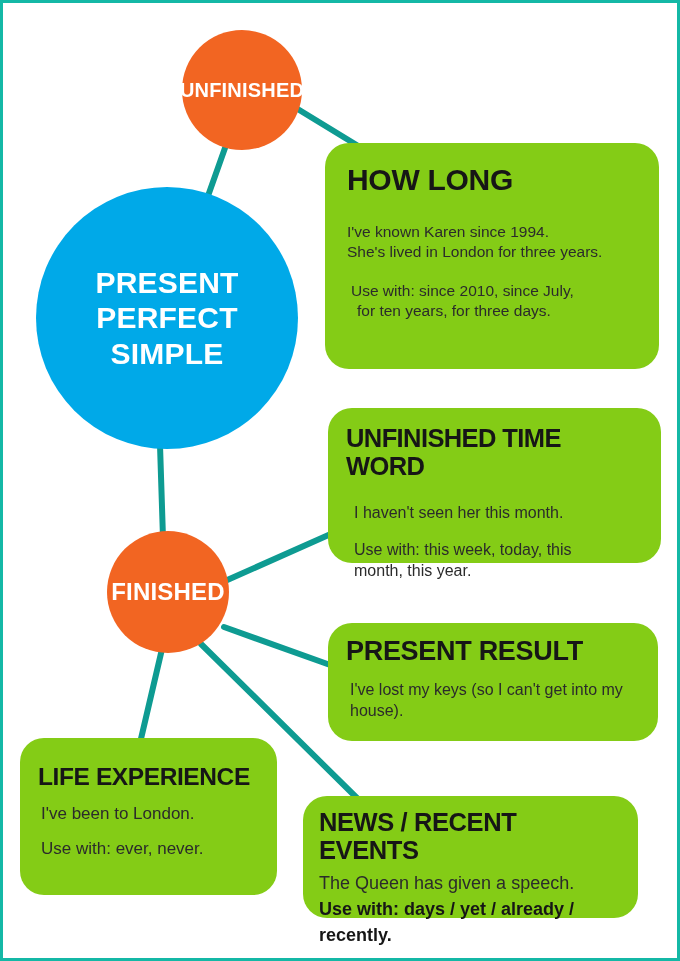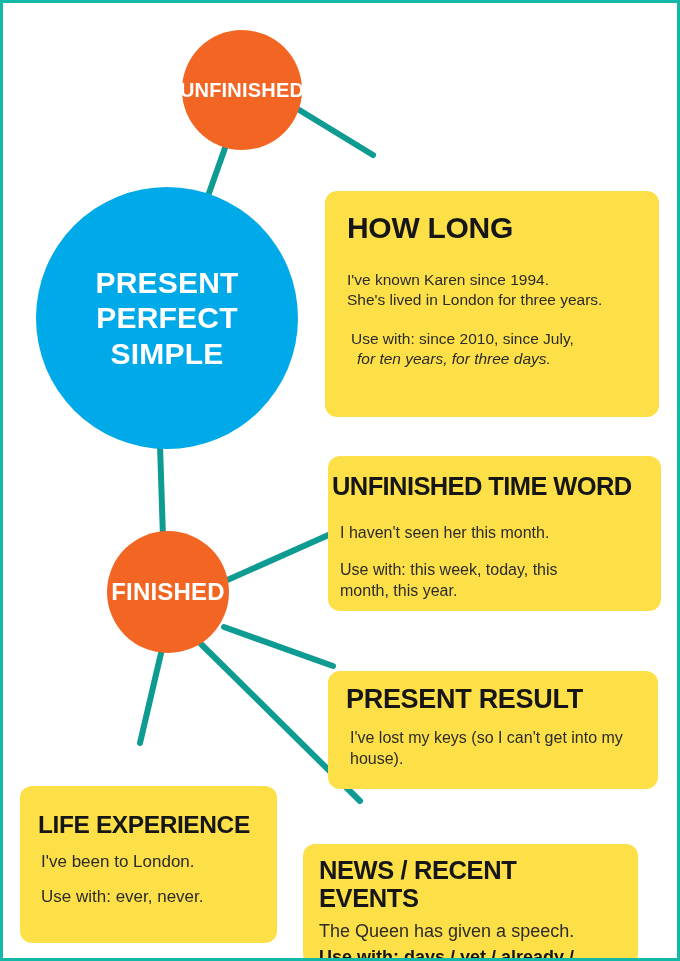--- a/index.html
+++ b/index.html
@@ -53,48 +53,47 @@
   #node-finished {
     left: 104px; top: 528px;
     width: 122px; height: 122px;
     background: #F26522;
     font-size: 24px;
   }
 
   
   .card {
     position: absolute;
-    background: #fde047;
-    border-radius: 12px;
+    background: #84cc16;
+    border-radius: 24px;
     padding: 14px 18px;
     color: #1b1b1b;
-    margin-top: 48px;
   }
   .card h2 {
     font-size: 27px;
     font-weight: bold;
     letter-spacing: -0.3px;
     line-height: 1.1;
     color: #161616;
   }
   .card p {
     font-size: 15.5px;
     line-height: 1.32;
     color: #2b2b2b;
   }
   .card p.bold { font-weight: bold; color: #161616; }
 
   #card-howlong { left: 322px; top: 140px; width: 334px; height: 226px; padding: 20px 22px; }
   #card-howlong h2 { font-size: 30px; margin-bottom: 26px; }
   #card-howlong .blk1 { margin-bottom: 18px; }
   #card-howlong .blk2 { padding-left: 4px; font-size: 16.5px; }
-  #card-howlong .blk2 .l2 { padding-left: 6px; font-style: italic; }
+  #card-howlong .blk2 .l2 { padding-left: 6px; }
   #card-howlong .blk1 { font-size: 15.5px; }
 
-  #card-unfinishedtime { left: 325px; top: 405px; width: 333px; height: 155px; padding: 16px 4px; }
+  #card-unfinishedtime { left: 325px; top: 405px; width: 333px; height: 155px; padding: 16px 18px; }
   #card-unfinishedtime h2 { font-size: 25.5px; margin-bottom: 22px; letter-spacing: -0.6px; }
   #card-unfinishedtime .body { padding-left: 8px; }
   #card-unfinishedtime .body p { font-size: 16px; }
   #card-unfinishedtime .body .sp { margin-top: 16px; }
 
   #card-presentresult { left: 325px; top: 620px; width: 330px; height: 118px; padding: 14px 18px; }
   #card-presentresult h2 { font-size: 27px; margin-bottom: 12px; }
   #card-presentresult .body { padding-left: 4px; }
   #card-presentresult .body p { font-size: 16px; }
 

